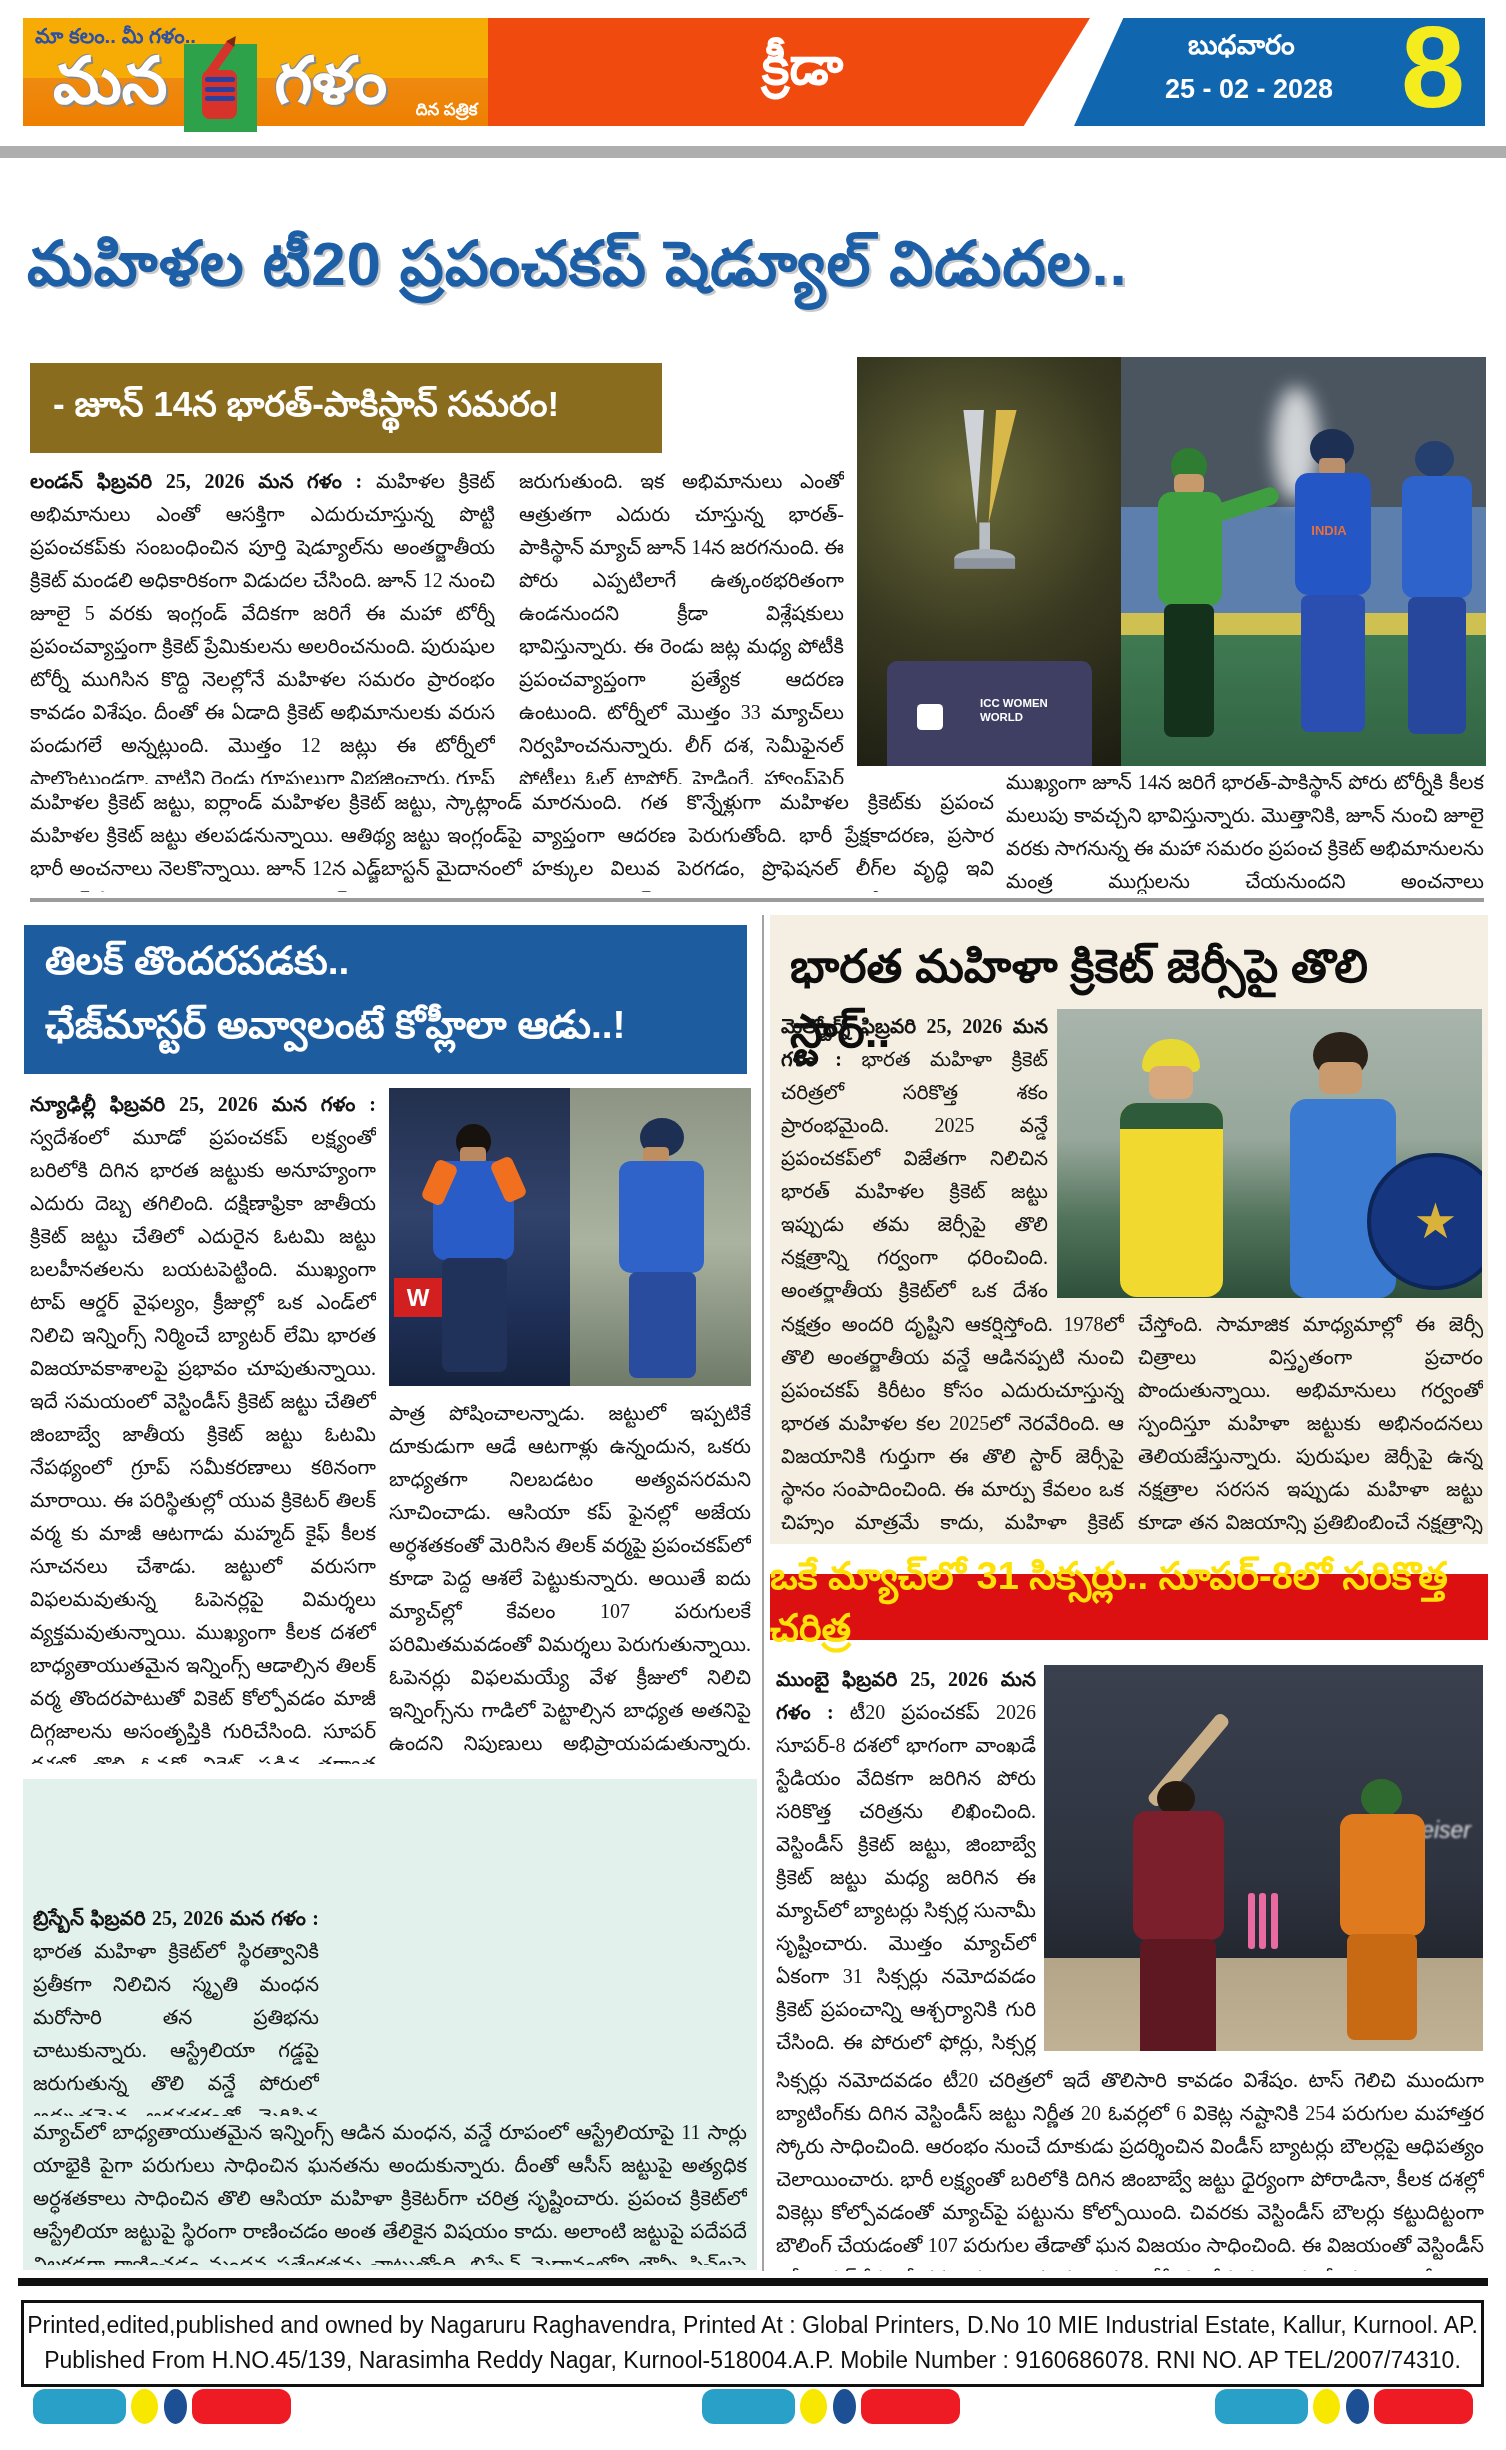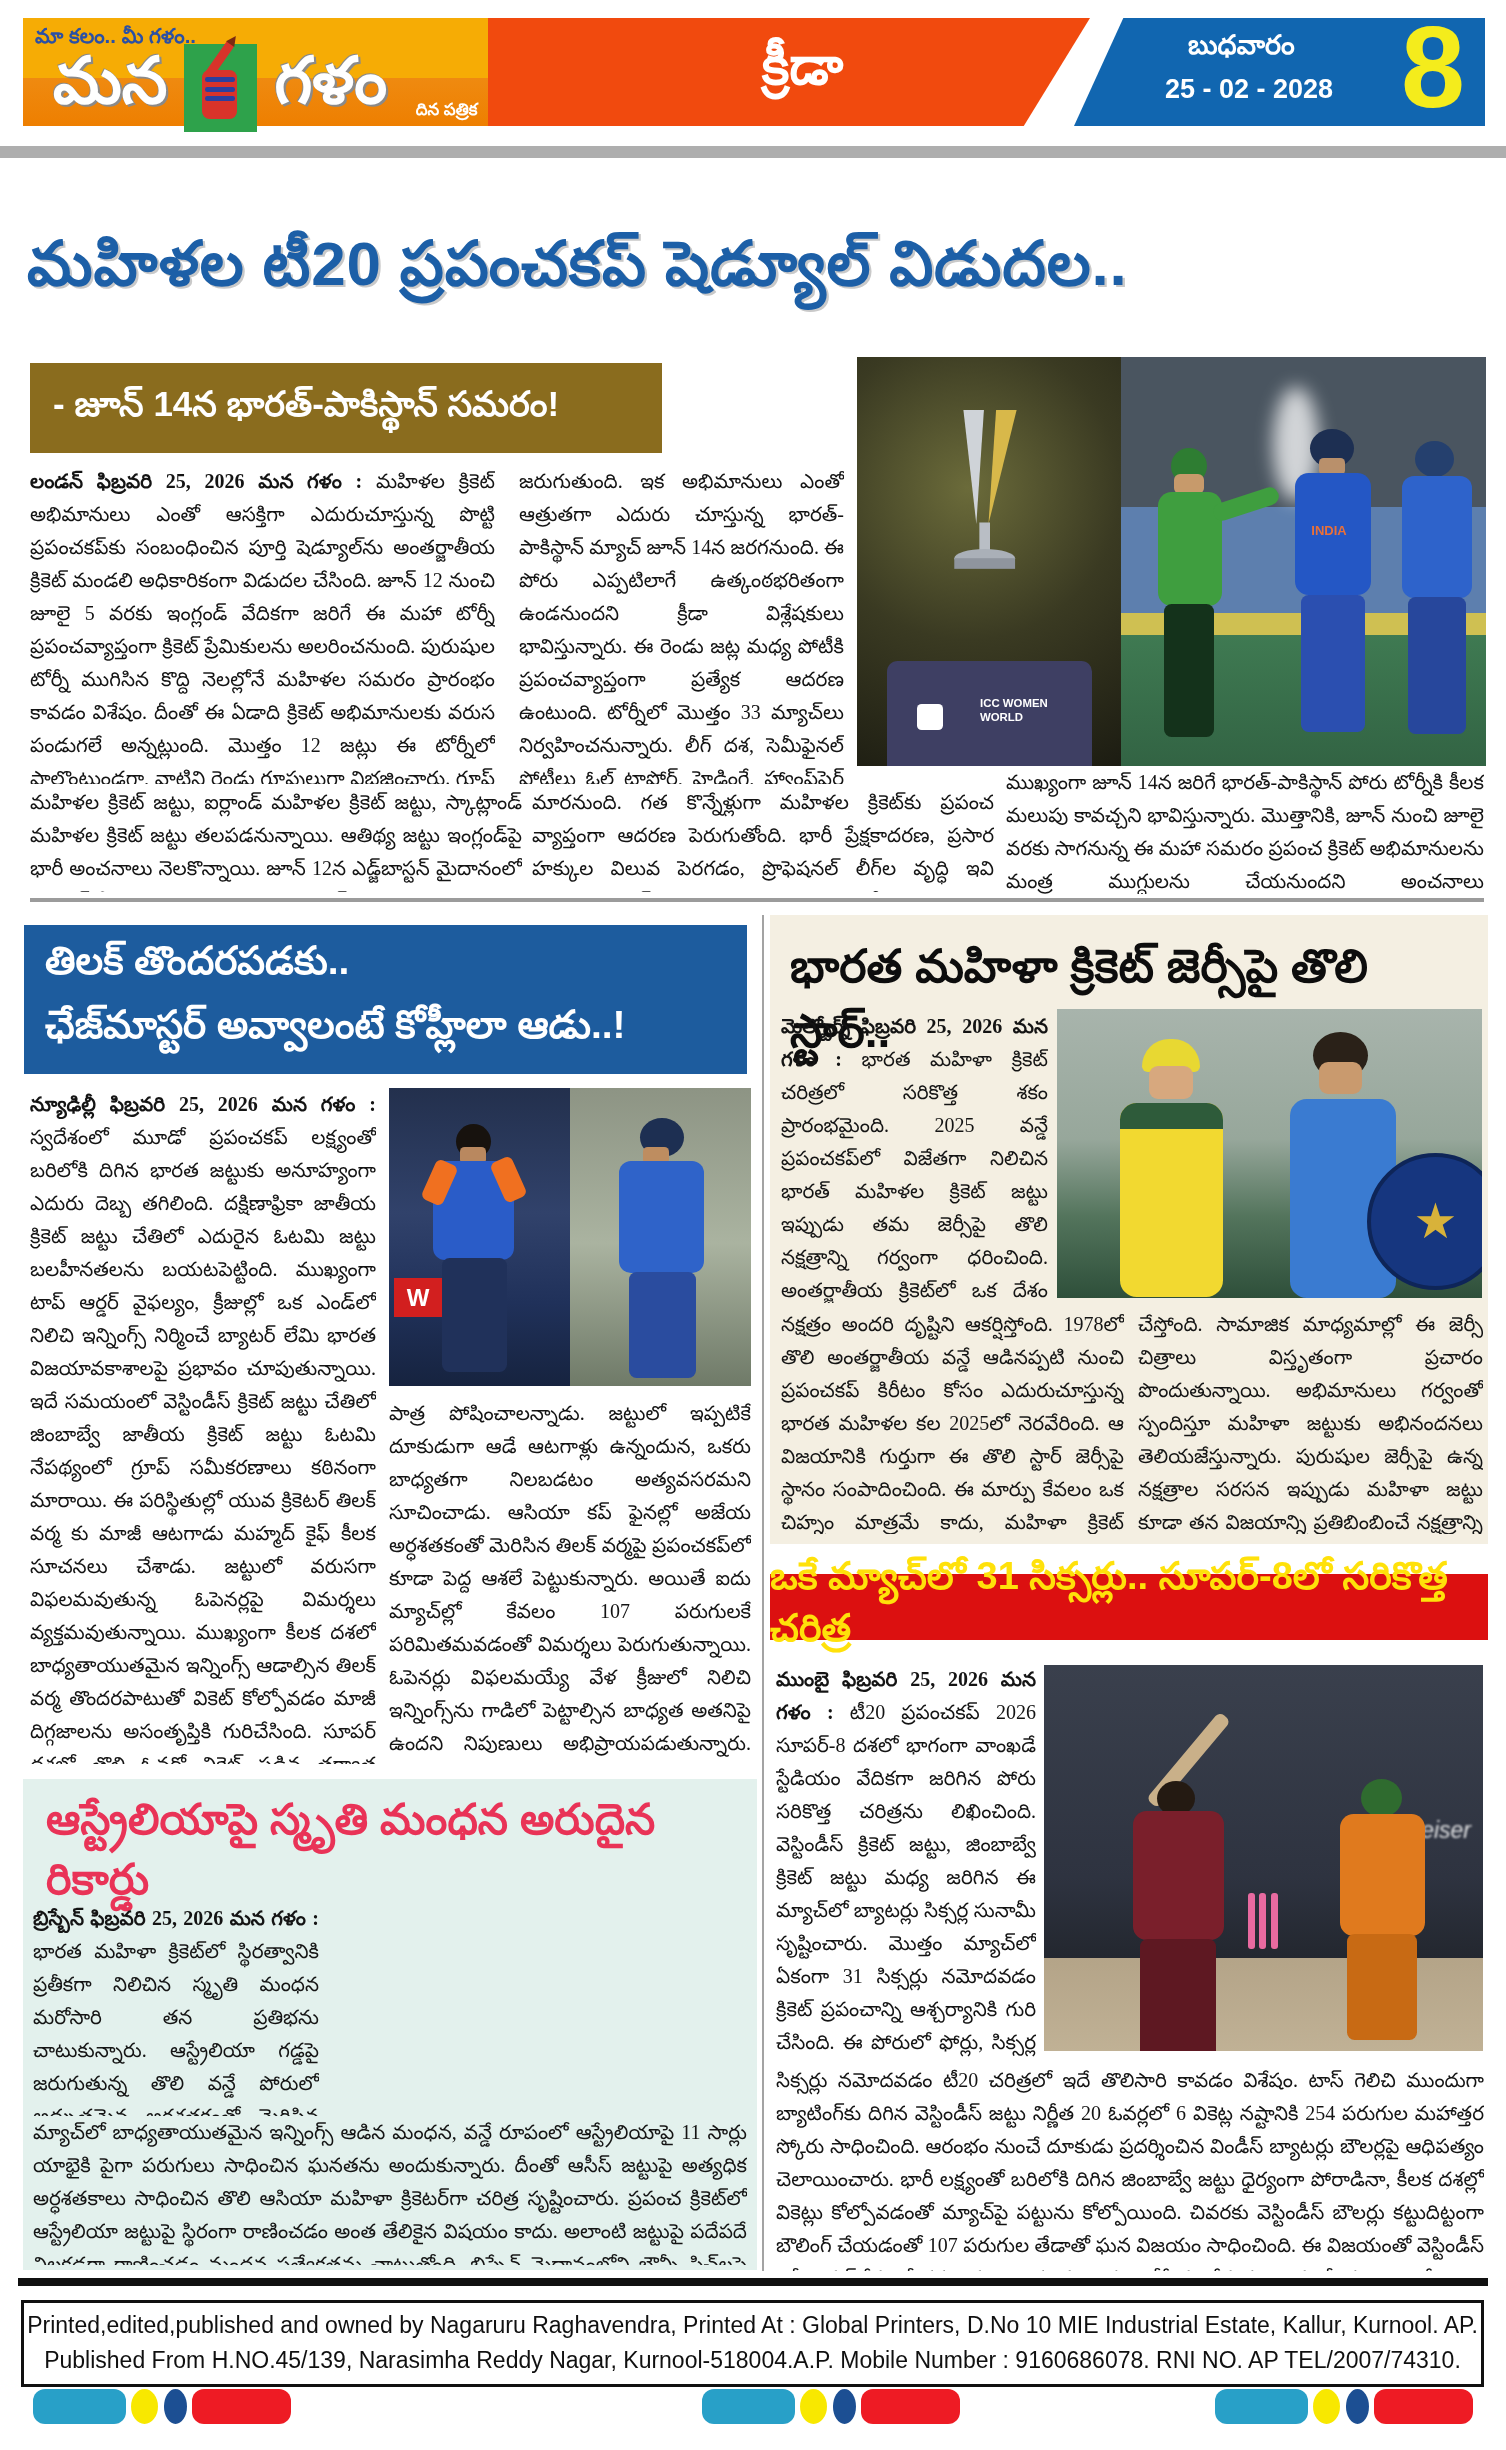--- a/index.html
+++ b/index.html
@@ -276,21 +276,20 @@
     <div class="ph-child" style="left:273px;top:114px;width:129px;height:258px;">
       <div style="position:absolute;left:44px;top:0;width:41px;height:38px;border-radius:50%;background:#2F6B2F;"></div>
       <div style="position:absolute;left:23px;top:35px;width:85px;height:122px;background:#E07A1E;border-radius:13.7px;"></div>
       <div style="position:absolute;left:30px;top:155px;width:70px;height:106px;background:#C86A14;border-radius:7.6px;"></div>
     </div>
   </div>
 
   <div class="abs body-text" style="left:776px;top:2064px;width:708px;height:207px;">సిక్సర్లు నమోదవడం టీ20 చరిత్రలో ఇదే తొలిసారి కావడం విశేషం. టాస్ గెలిచి ముందుగా బ్యాటింగ్‌కు దిగిన వెస్టిండీస్ జట్టు నిర్ణీత 20 ఓవర్లలో 6 వికెట్ల నష్టానికి 254 పరుగుల మహాత్తర స్కోరు సాధించింది. ఆరంభం నుంచే దూకుడు ప్రదర్శించిన విండీస్ బ్యాటర్లు బౌలర్లపై ఆధిపత్యం చెలాయించారు. భారీ లక్ష్యంతో బరిలోకి దిగిన జింబాబ్వే జట్టు ధైర్యంగా పోరాడినా, కీలక దశల్లో వికెట్లు కోల్పోవడంతో మ్యాచ్‌పై పట్టును కోల్పోయింది. చివరకు వెస్టిండీస్ బౌలర్లు కట్టుదిట్టంగా బౌలింగ్ చేయడంతో 107 పరుగుల తేడాతో ఘన విజయం సాధించింది. ఈ విజయంతో వెస్టిండీస్ సెమీఫైనల్ రేసులో తన అవకాశాలను మరింత బలోపేతం చేసుకుంది. మరోవైపు జింబాబ్వే జట్టు ఓటమి చవిచూసినా, వారి పోరాట స్ఫూర్తి అభిమానుల ప్రశంసలు అందుకుంది. మొత్తం మీద ఈ సూపర్-8 పోరు సిక్సర్ల తుఫాన్‌తో క్రికెట్ చరిత్రలో చిరస్థాయిగా నిలిచిపోనుంది. ఈ విజయంతో వెస్టిండీస్ సెమీఫైనల్ రేసులో తన అవకాశాలను మరింత బలోపేతం చేసుకోగా, జింబాబ్వే ఓటమి చవిచూసినా వారి పోరాటస్ఫూర్తి అభిమానుల ప్రశంసలు అందుకుంది. మొత్తంగా ఈ సూపర్-8 పోరు సిక్సర్ల తుఫాన్‌తో టీ20 చరిత్రలో చిరస్థాయిగా నిలిచిపోయే మ్యాచ్‌గా నిలిచింది.</div>
 
   <div class="abs cyan-box"></div>
-  <div class="abs mandhana-headline sans">ఆస్ట్రేలియాపై స్మృతి మంధన అరుదైన రికార్డు</div>
 
   <div class="abs body-text" style="left:33px;top:1902px;width:286px;height:214px;">
     <b class="dl">బ్రిస్బేన్ ఫిబ్రవరి 25, 2026 మన గళం :</b>
     <span>భారత మహిళా క్రికెట్‌లో స్థిరత్వానికి ప్రతీకగా నిలిచిన స్మృతి మంధన మరోసారి తన ప్రతిభను చాటుకున్నారు. ఆస్ట్రేలియా గడ్డపై జరుగుతున్న తొలి వన్డే పోరులో అద్భుతమైన అర్ధశతకంతో మెరిసిన ఆమె, పలు అరుదైన రికార్డులను సొంతం చేసుకున్నారు. బలమైన ప్రత్యర్థిగా పేరుగాంచిన ఆస్ట్రేలియా మహిళల క్రికెట్ జట్టుపై ఆమె చూపిన ఆధిపత్యం మరోసారి చర్చనీయాంశమైంది. ఈ</span>
   </div>
 
 
   <div class="abs body-text" style="left:33px;top:2116px;width:714px;height:149px;">మ్యాచ్‌లో బాధ్యతాయుతమైన ఇన్నింగ్స్ ఆడిన మంధన, వన్డే రూపంలో ఆస్ట్రేలియాపై 11 సార్లు యాభైకి పైగా పరుగులు సాధించిన ఘనతను అందుకున్నారు. దీంతో ఆసీస్ జట్టుపై అత్యధిక అర్ధశతకాలు సాధించిన తొలి ఆసియా మహిళా క్రికెటర్‌గా చరిత్ర సృష్టించారు. ప్రపంచ క్రికెట్‌లో ఆస్ట్రేలియా జట్టుపై స్థిరంగా రాణించడం అంత తేలికైన విషయం కాదు. అలాంటి జట్టుపై పదేపదే నిలకడగా రాణించడం మంధన ప్రత్యేకతను చాటుతోంది. బ్రిస్బేన్ మైదానంలోని బౌన్సీ పిచ్‌లపై బ్యాటింగ్ చేయడం చాలా సవాలుతో కూడుకున్నది. అయితే మంధన తన క్లాస్ ఆటతీరుతో ఆ సవాలును సమర్థంగా ఎదుర్కొన్నారు. ఆరంభంలోనే దూకుడు ప్రదర్శించకుండా, పరిస్థితులకు అనుగుణంగా ఆడి ఇన్నింగ్స్‌ను నిర్మించారు. ఒత్తిడిలోనూ తడబడకుండా భారత జట్టుకు బలమైన పునాది వేశారు.</div>
 
   <div class="abs black-rule"></div>

